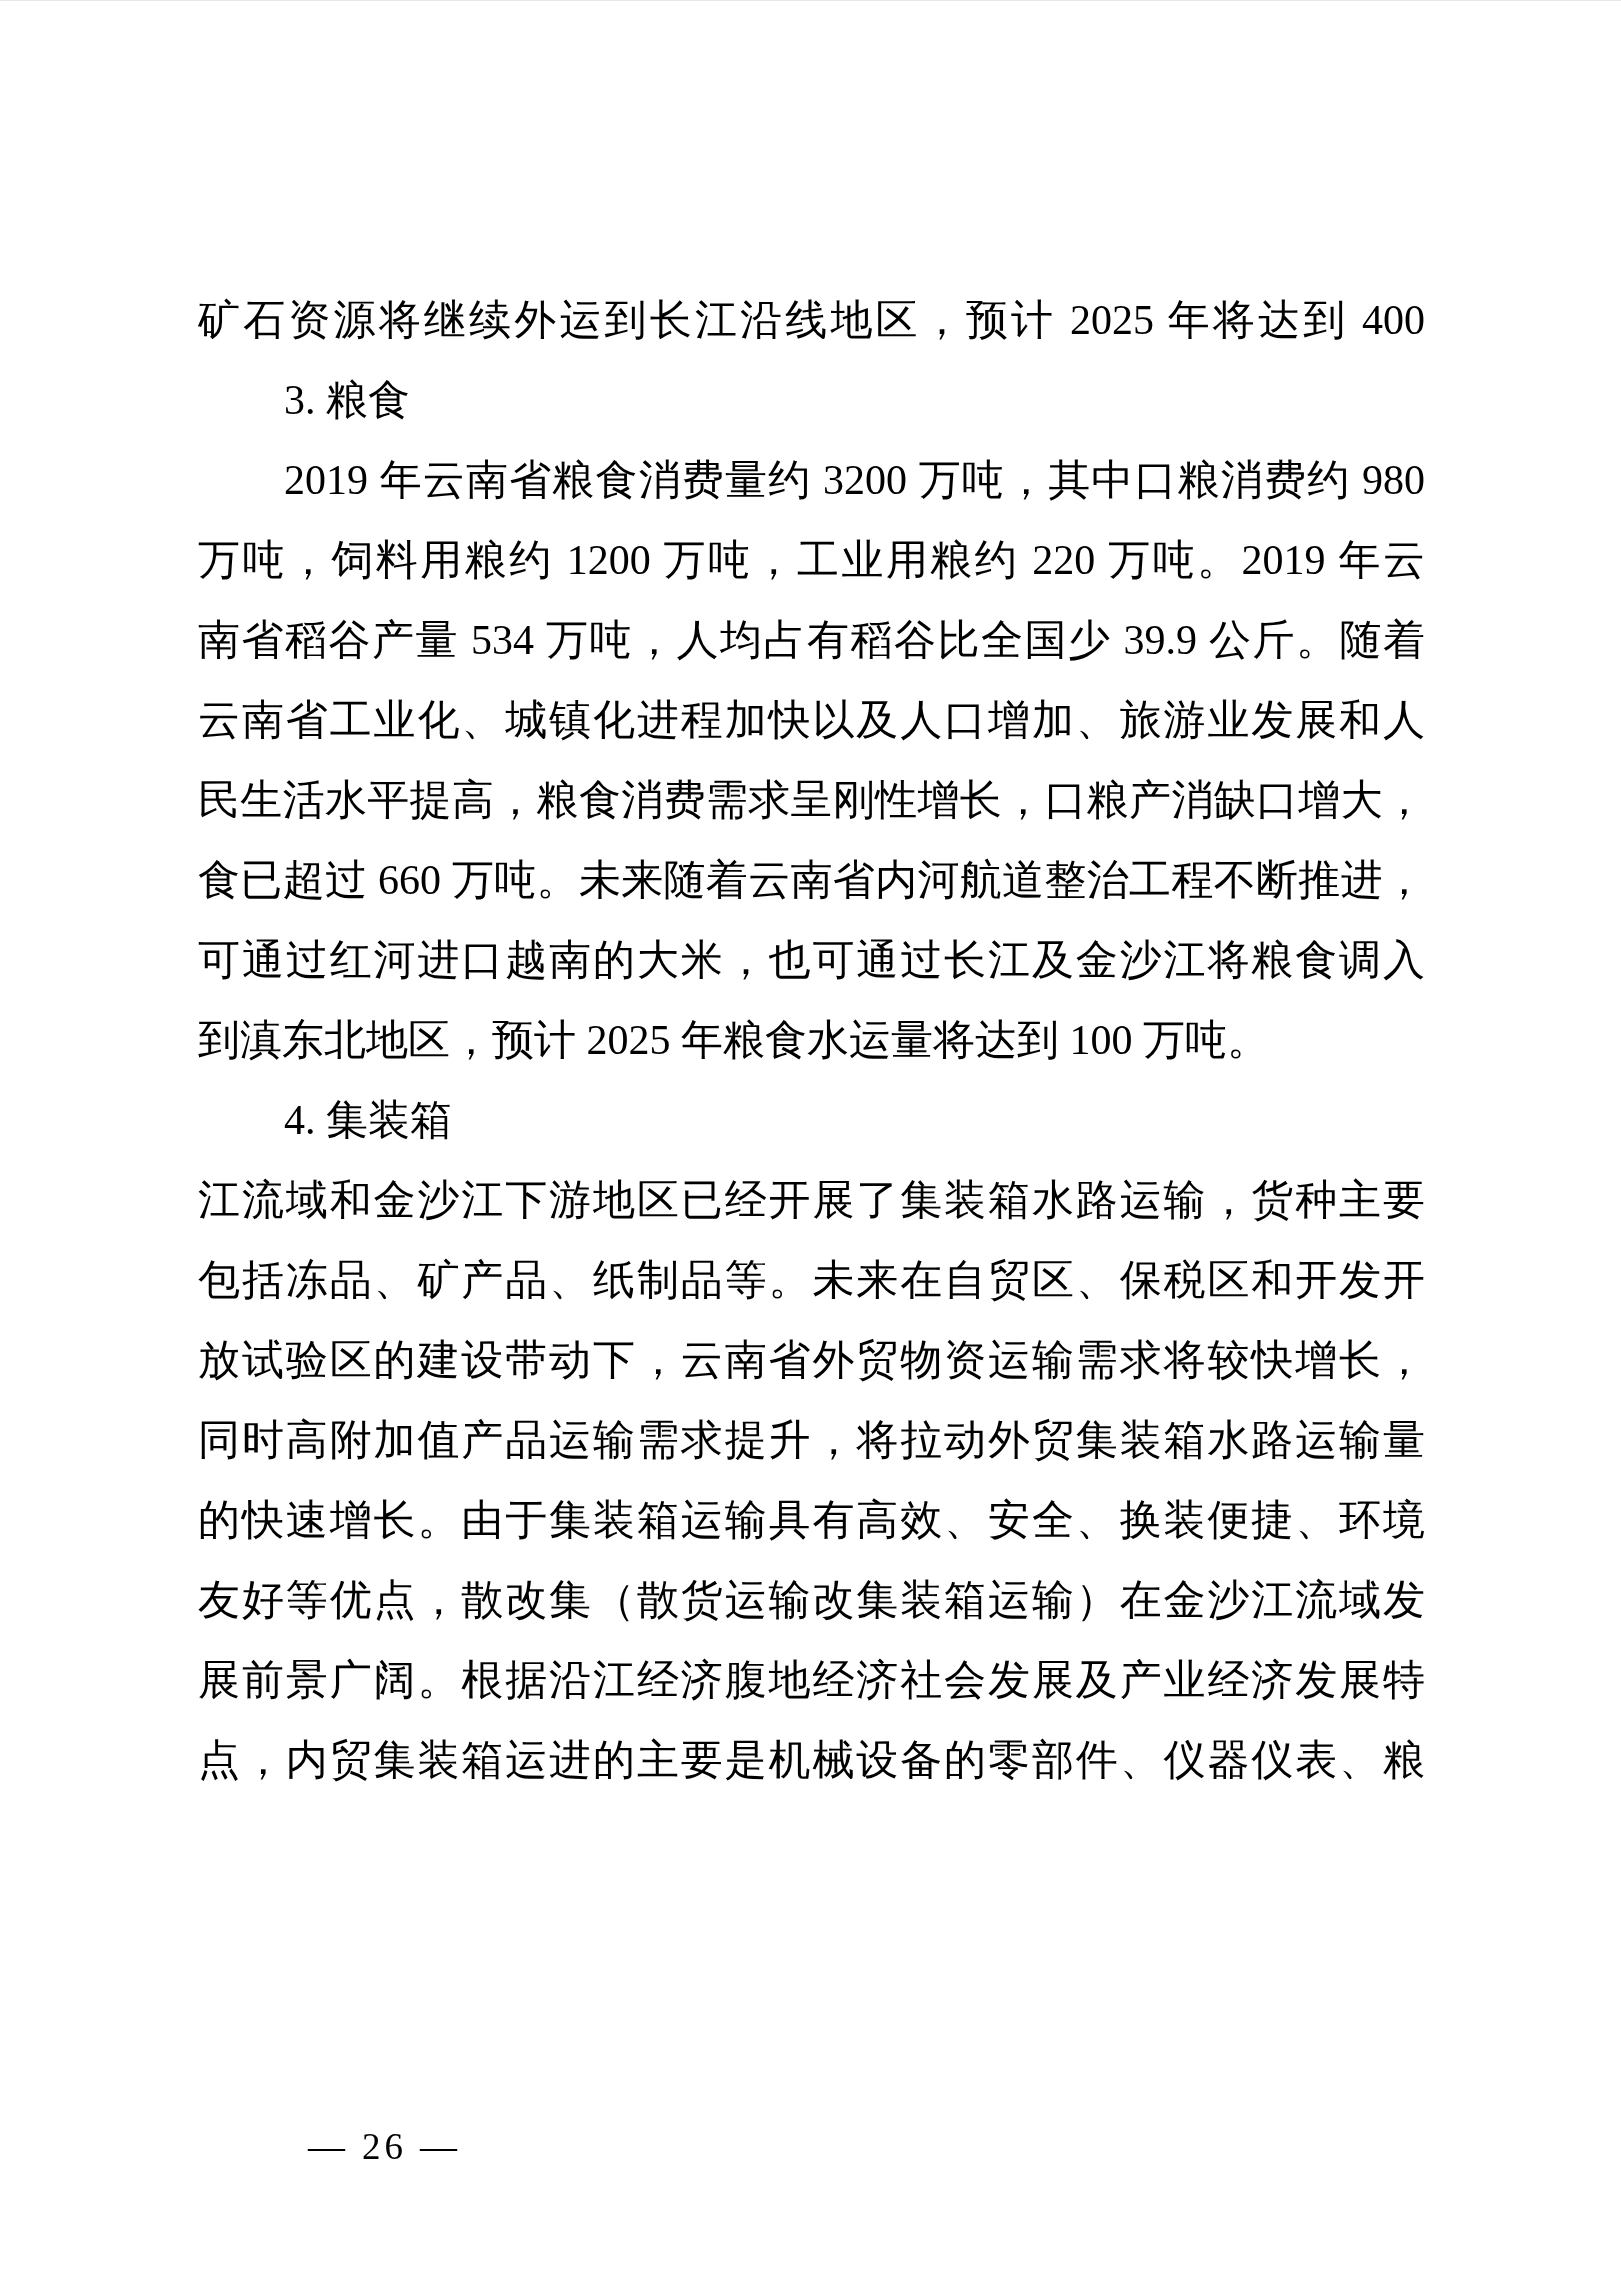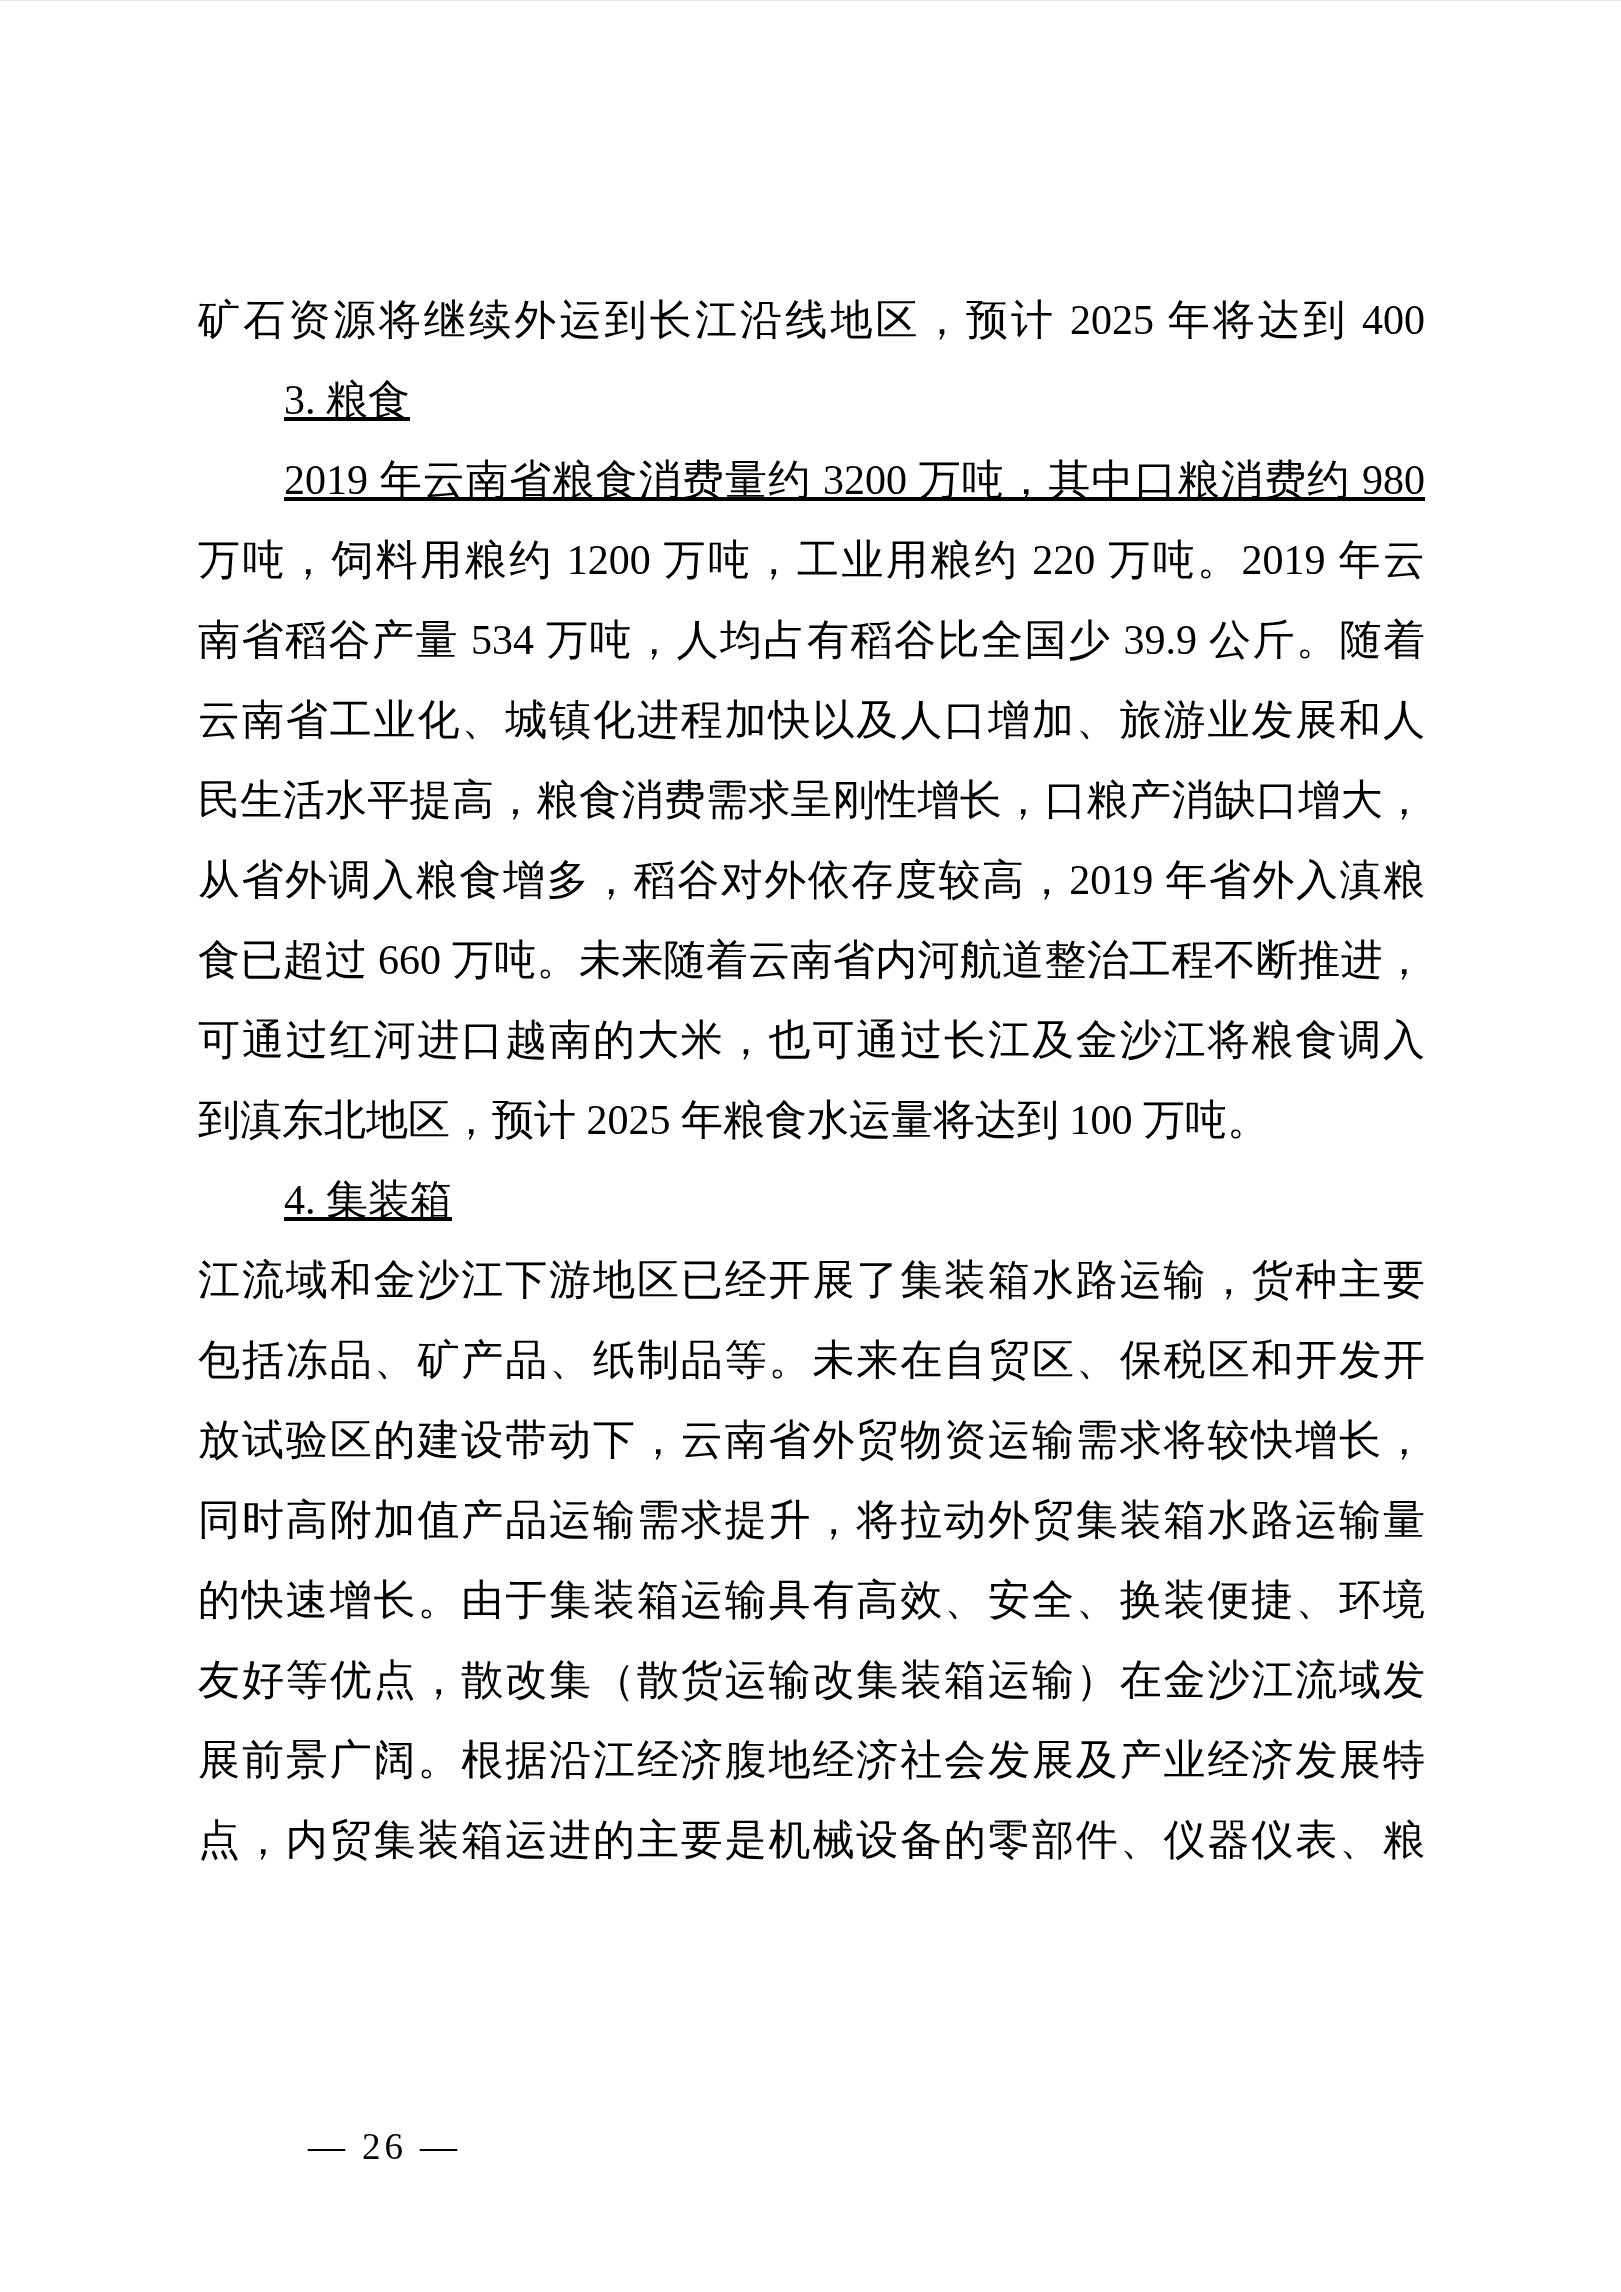--- a/index.html
+++ b/index.html
@@ -33,21 +33,20 @@
   .line.fill {
     text-align: justify;
     text-align-last: justify;
   }
   .line.no-fill {
     text-align: left;
     white-space: nowrap;
   }
   .line.indent, .heading {
     padding-left: 86px;
-    text-decoration: underline;
   }
   .line.indent {
     width: 1141px; 
   }
   .page-footer {
     position: absolute;
     left: 308px;
     top: 2117px;
     height: 57px;
     line-height: 57px;
@@ -64,21 +63,20 @@
       <div>
         <div class="line fill">矿石资源将继续外运到长江沿线地区，预计 2025 年将达到 400</div>
       </div>
       <div class="heading">3. 粮食</div>
       <div>
         <div class="line fill indent">2019 年云南省粮食消费量约 3200 万吨，其中口粮消费约 980</div>
         <div class="line fill">万吨，饲料用粮约 1200 万吨，工业用粮约 220 万吨。2019 年云</div>
         <div class="line fill">南省稻谷产量 534 万吨，人均占有稻谷比全国少 39.9 公斤。随着</div>
         <div class="line fill">云南省工业化、城镇化进程加快以及人口增加、旅游业发展和人</div>
         <div class="line fill">民生活水平提高，粮食消费需求呈刚性增长，口粮产消缺口增大，</div>
-        <div class="line fill">从省外调入粮食增多，稻谷对外依存度较高，2019 年省外入滇粮</div>
         <div class="line fill">食已超过 660 万吨。未来随着云南省内河航道整治工程不断推进，</div>
         <div class="line fill">可通过红河进口越南的大米，也可通过长江及金沙江将粮食调入</div>
         <div class="line no-fill">到滇东北地区，预计 2025 年粮食水运量将达到 100 万吨。</div>
       </div>
       <div class="heading">4. 集装箱</div>
       <div>
         <div class="line fill">江流域和金沙江下游地区已经开展了集装箱水路运输，货种主要</div>
         <div class="line fill">包括冻品、矿产品、纸制品等。未来在自贸区、保税区和开发开</div>
         <div class="line fill">放试验区的建设带动下，云南省外贸物资运输需求将较快增长，</div>
         <div class="line fill">同时高附加值产品运输需求提升，将拉动外贸集装箱水路运输量</div>

